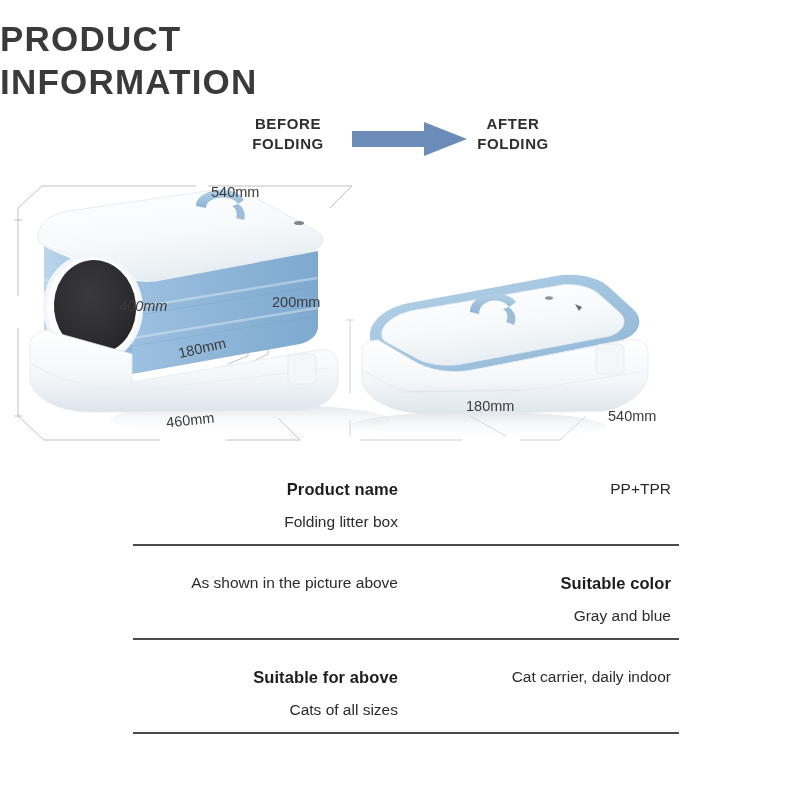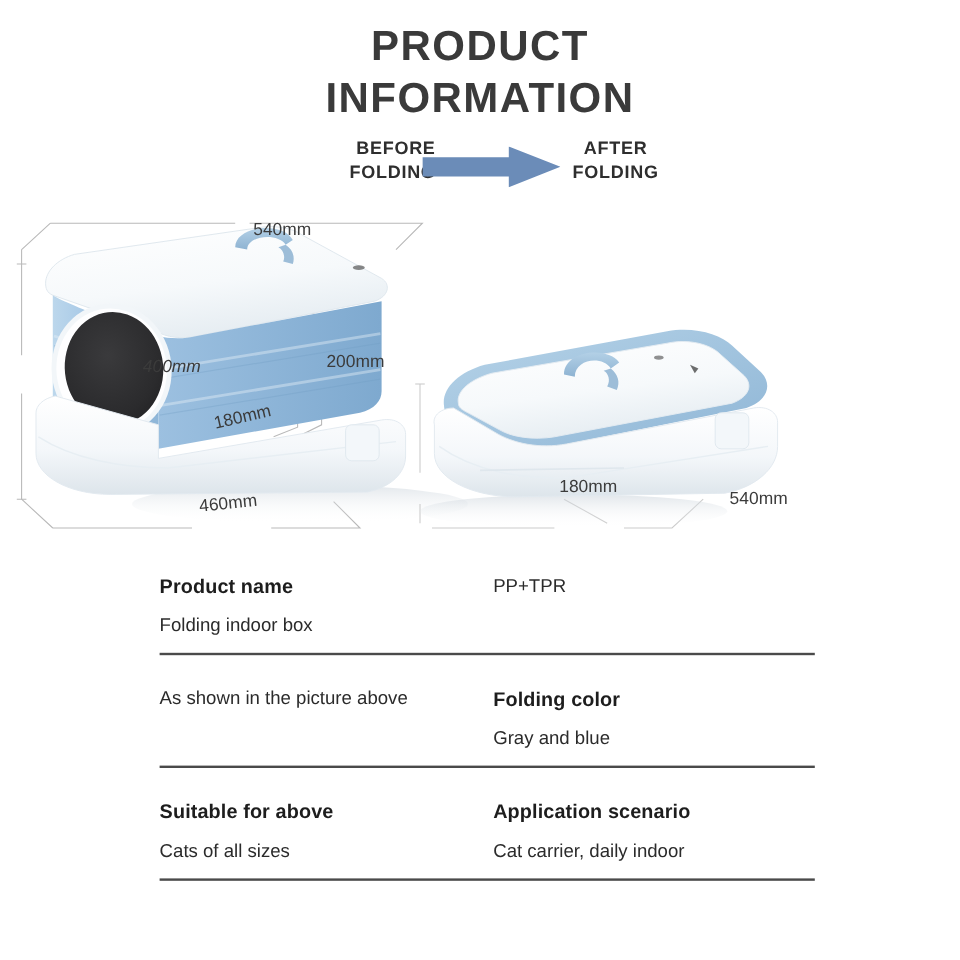--- a/index.html
+++ b/index.html
@@ -6,21 +6,21 @@
   html,body { width:800px; height:800px; }
   body {
     background:#ffffff;
     font-family:"Liberation Sans", sans-serif;
     color:#333333;
     position:relative;
     overflow:hidden;
   }
 
   
-  #title-block { padding-top:18px; text-align:center; }
+  #title-block { padding-top:18px; text-align:left; }
   #title-block .tline {
     font-weight:bold;
     font-size:35px;
     letter-spacing:1.2px;
     color:#3a3a3a;
     line-height:1.22;
   }
 
   
   #stage-row {
@@ -29,21 +29,21 @@
   .stage-label {
     position:absolute;
     font-weight:bold;
     font-size:15px;
     letter-spacing:0.6px;
     color:#2e2e2e;
     text-align:center;
     line-height:1.32;
     width:150px;
   }
-  #label-before { left:213px; top:2px;text-align:right; }
+  #label-before { left:213px; top:2px; }
   #label-after  { left:438px; top:2px; }
 
   #arrow-wrap { position:absolute; left:352px; top:10px; width:115px; height:34px; }
 
   
   #illustration { position:absolute; top:168px; left:0; width:676px; height:300px; }
   .dim-label {
     position:absolute;
     font-size:14.5px;
     color:#3b3b3b;
@@ -56,21 +56,21 @@
   #dim-180-main { left:178px; top:172px; transform:rotate(-13deg); }
   #dim-460      { left:166px; top:244px; transform:rotate(-6deg); }
   #dim-180-fold { left:466px; top:230px; }
   #dim-540-fold { left:608px; top:240px; }
 
   
   #spec-table {
     position:absolute; top:480px; left:133px; width:546px;
   }
   .spec-row { position:relative; margin-bottom:28px; }
-  .spec-cells { display:flex; }
+  .spec-cells { display:flex;text-align:right; }
   .spec-cell { width:50%; padding-right:8px; }
   .spec-cell.right { padding-left:5px; }
   .spec-label {
     font-weight:bold;
     font-size:16.5px;
     color:#1d1d1d;
     letter-spacing:0.1px;
     line-height:1.2;
     margin-bottom:13px;
   }
@@ -261,49 +261,48 @@
   <div class="dim-label" id="dim-180-fold">180mm</div>
   <div class="dim-label" id="dim-540-fold">540mm</div>
 </div>
 
 <div id="spec-table">
 
   <div class="spec-row">
     <div class="spec-cells">
       <div class="spec-cell">
         <div class="spec-label">Product name</div>
-        <div class="spec-value">Folding indoor box</div>
+        <div class="spec-value">Folding litter box</div>
       </div>
       <div class="spec-cell right">
         <div class="spec-value">PP+TPR</div>
       </div>
     </div>
     <div class="spec-rule"></div>
   </div>
 
   <div class="spec-row">
     <div class="spec-cells">
       <div class="spec-cell">
         <div class="spec-value">As shown in the picture above</div>
       </div>
       <div class="spec-cell right">
-        <div class="spec-label">Folding color</div>
+        <div class="spec-label">Suitable color</div>
         <div class="spec-value">Gray and blue</div>
       </div>
     </div>
     <div class="spec-rule"></div>
   </div>
 
   <div class="spec-row">
     <div class="spec-cells">
       <div class="spec-cell">
         <div class="spec-label">Suitable for above</div>
         <div class="spec-value">Cats of all sizes</div>
       </div>
       <div class="spec-cell right">
-        <div class="spec-label">Application scenario</div>
         <div class="spec-value">Cat carrier, daily indoor</div>
       </div>
     </div>
     <div class="spec-rule"></div>
   </div>
 
 </div>
 
 </body></html>

